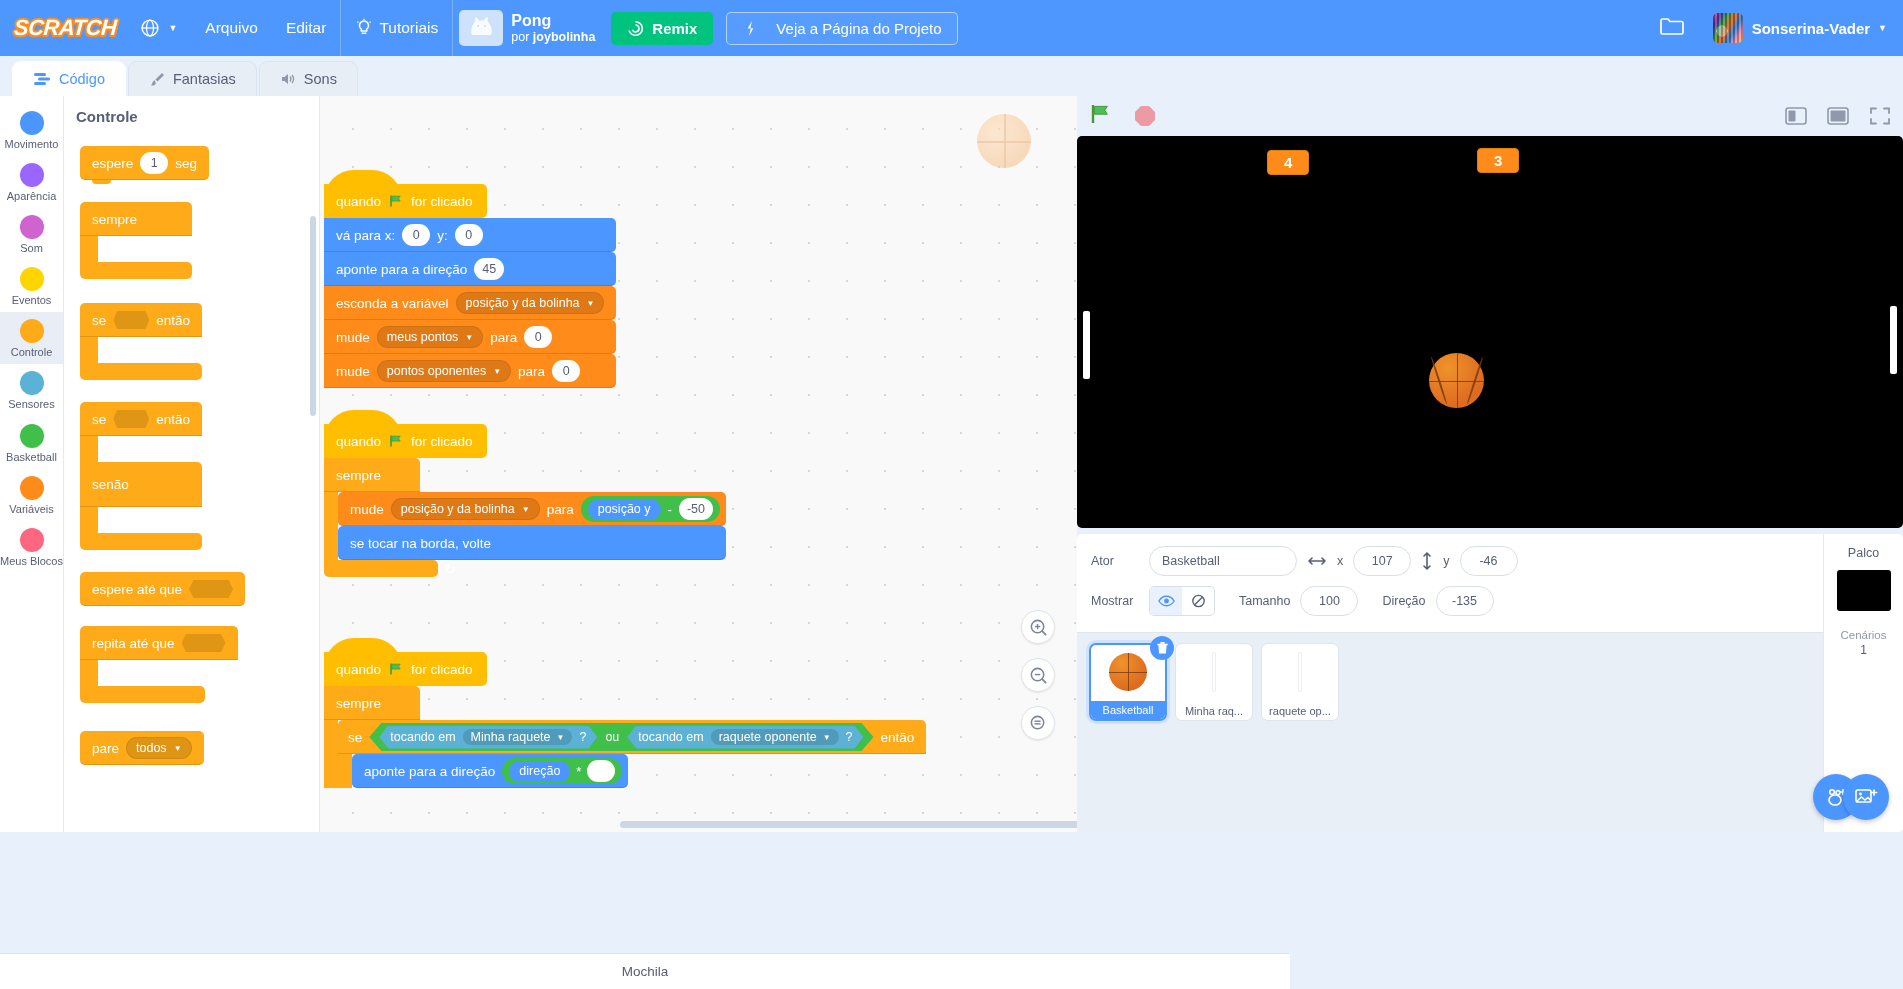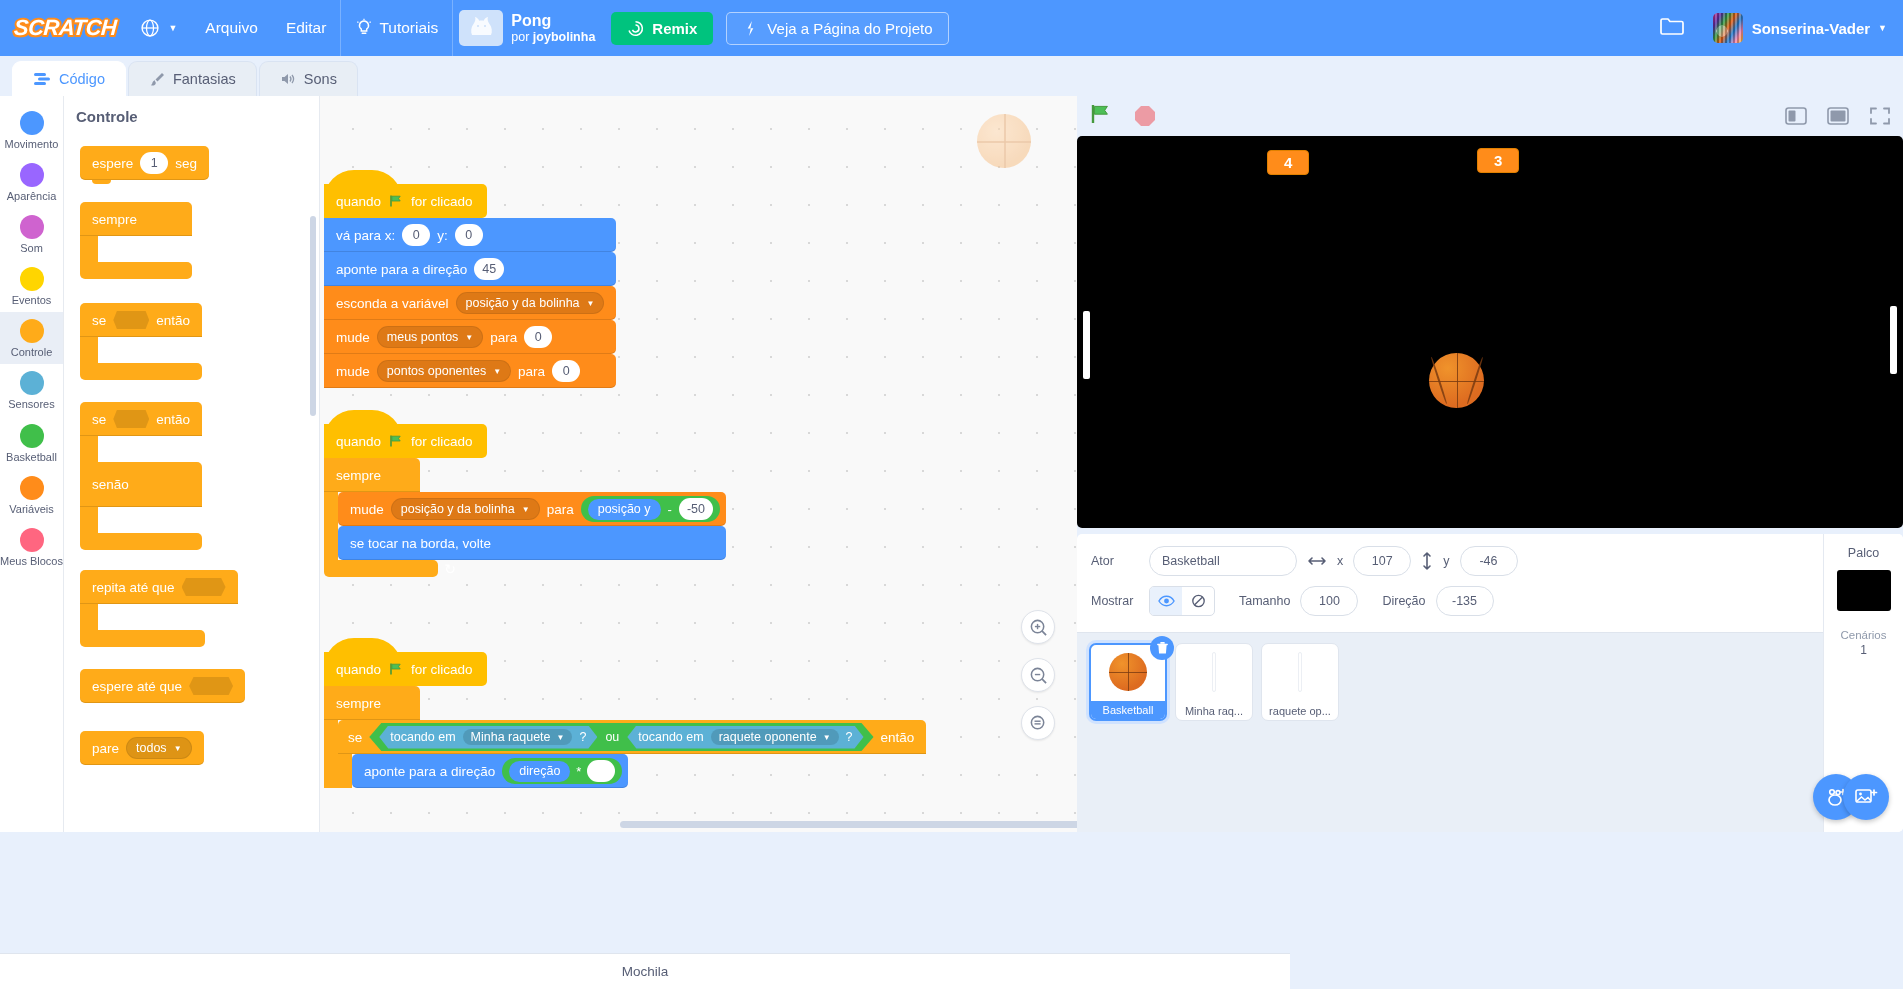--- a/index.html
+++ b/index.html
@@ -51,21 +51,21 @@
   .proj-author b { font-weight: bold; }
   .btn-remix {
     background: #00c37e; color: #fff; border-radius: 5px;
     height: 33px; display:flex; align-items:center; gap:8px;
     padding: 0 16px; margin-left: 16px; font-size: 15px; font-weight:bold;
     cursor:pointer;
   }
   .btn-outline {
     background: rgba(255,255,255,0.06); color: #fff;
     border: 1px solid rgba(255,255,255,0.55); border-radius: 5px;
-    height: 33px; display:flex; align-items:center; gap:9px;
+    height: 33px; display:flex; align-items:center; gap:18px;
     padding: 0 16px; margin-left: 13px; font-size: 15px;
     cursor:pointer; white-space:nowrap;
   }
   .mb-spacer { flex: 1; }
   .folder-ic { margin-right: 28px; cursor:pointer; }
   .avatar {
     width: 30px; height: 30px; border-radius: 5px; overflow:hidden;
     margin-right: 9px;
     background: linear-gradient(120deg,#d63384 0%, #5a2ea6 18%, #2f9e44 34%, #e8590c 50%, #1c7ed6 66%, #f783ac 82%, #fcc419 100%);
     position: relative;
@@ -463,35 +463,35 @@
           <span>então</span>
         </div>
         <div style="width:18px;height:26px;background:#ffab19;"></div>
         <div class="blk ctrl" style="border-radius:0 5px 0 0;width:122px;height:45px;">
           <span>senão</span>
         </div>
         <div style="width:18px;height:26px;background:#ffab19;"></div>
         <div style="width:122px;height:17px;background:#ffab19;border-radius:0 5px 5px 5px;"></div>
       </div>
 
+      <div style="margin:22px 0 0 10px;">
+        <div class="blk ctrl">
+          <span>espere até que</span>
+          <span class="hexslot"></span>
+        </div>
+      </div>
+
       <div style="margin:20px 0 0 10px;">
         <div class="blk ctrl" style="border-radius:5px 5px 0 0;">
           <span>repita até que</span>
           <span class="hexslot"></span>
         </div>
         <div style="width:18px;height:26px;background:#ffab19;"></div>
         <div style="width:125px;height:17px;background:#ffab19;border-radius:0 5px 5px 5px;position:relative;">
           <span class="loop-arrow" style="right:-18px;bottom:1px;">↻</span>
-        </div>
-      </div>
-
-      <div style="margin:22px 0 0 10px;">
-        <div class="blk ctrl">
-          <span>espere até que</span>
-          <span class="hexslot"></span>
         </div>
       </div>
 
       <div style="margin:28px 0 0 10px;">
         <div class="blk ctrl">
           <span>pare</span>
           <span class="drop">
             <span>todos</span>
             <span class="tri">▼</span>
           </span>

